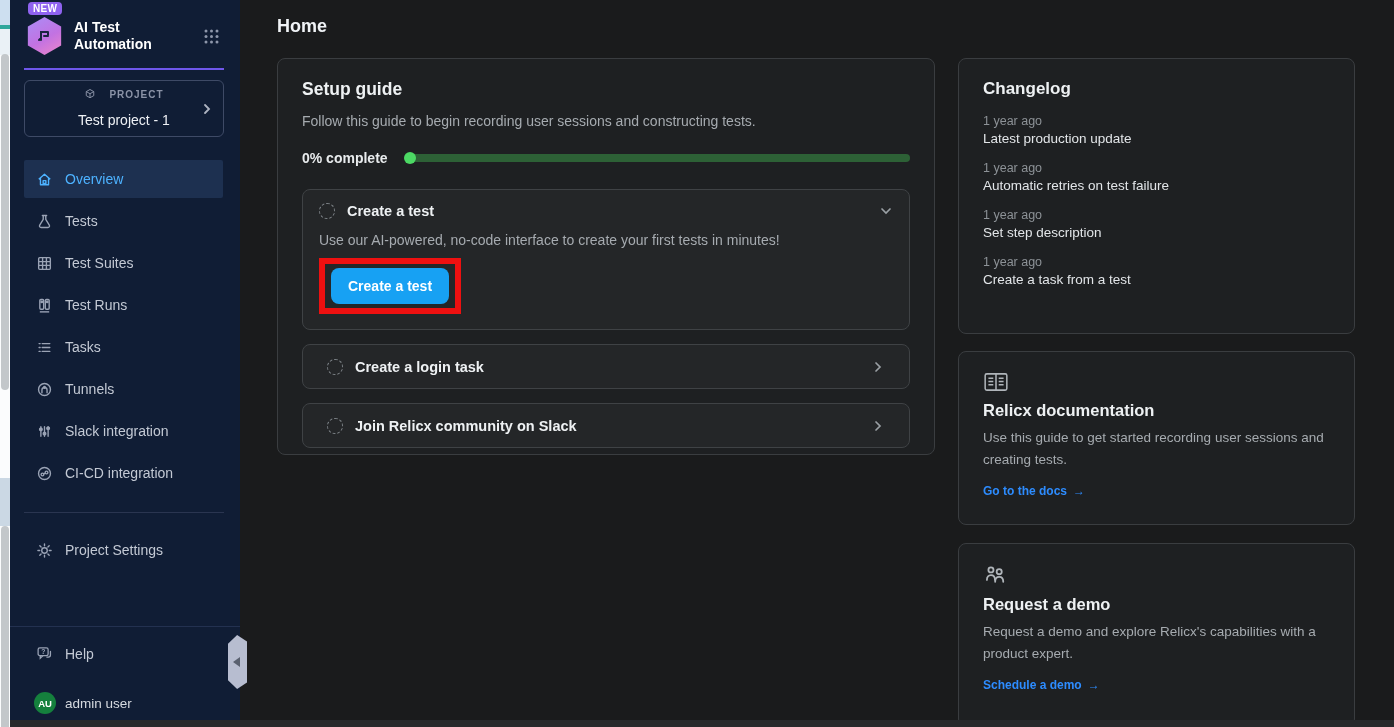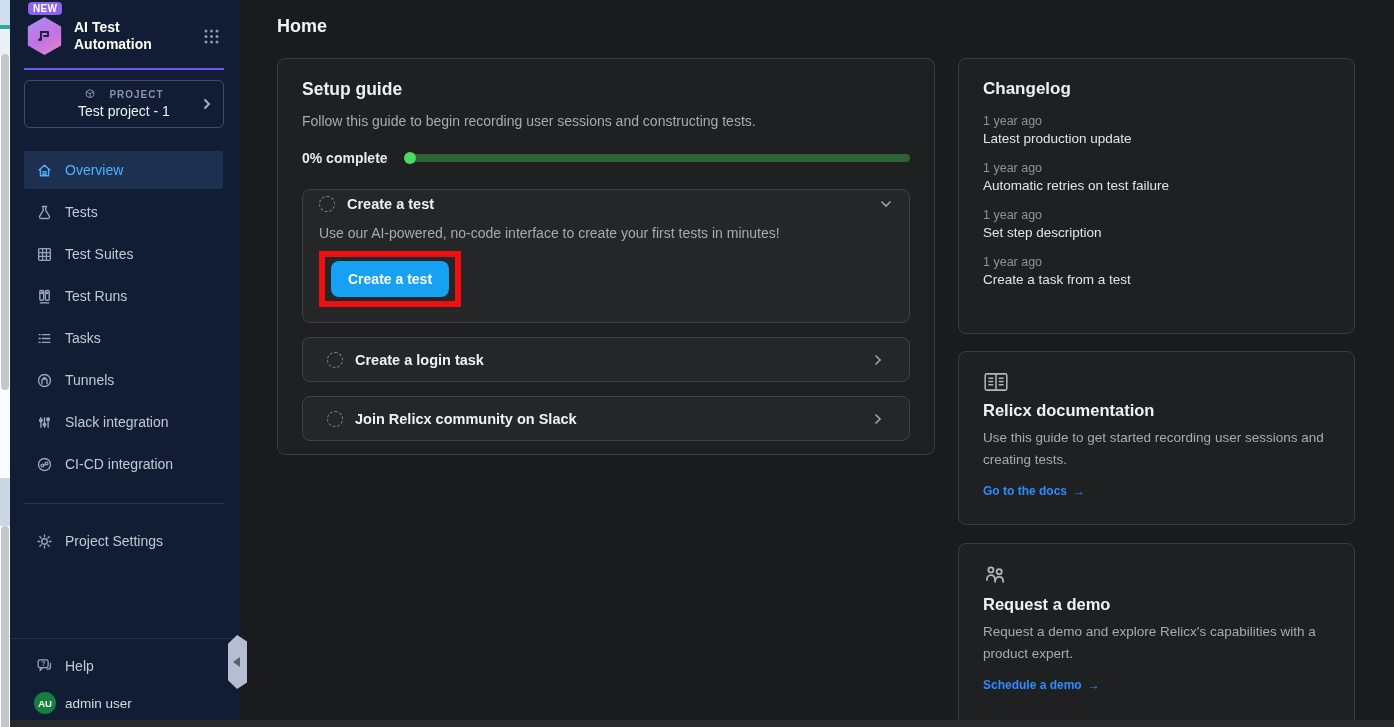--- a/index.html
+++ b/index.html
@@ -29,33 +29,33 @@
   .logo-hex { width:37px; height:38px; flex:0 0 auto;
     clip-path:polygon(50% 0,95% 25%,95% 75%,50% 100%,5% 75%,5% 25%);
     background:linear-gradient(150deg,#ab8cf5 5%,#c272e2 55%,#ef87c9 100%);
     display:flex; align-items:center; justify-content:center; }
   .app-title { font-size:14px; font-weight:bold; color:#ffffff; line-height:1.25; }
   .apps-grid { margin-left:auto; margin-right:6px; }
   .purple-line { height:2px; background:#6f57ea; margin:13px 16px 0 14px; }
   .project-box { position:relative; margin:10px 16px 0 14px; border:1px solid #3e4a66; border-radius:6px;
     padding:7px 10px 8px; text-align:center; cursor:pointer; }
   .project-label { display:flex; align-items:center; justify-content:center; gap:13px;
-    font-size:10px; letter-spacing:1px; color:#8b93a7; font-weight:bold; margin-bottom:3px; }
+    font-size:10px; letter-spacing:1px; color:#8b93a7; font-weight:bold; margin-bottom:12px; }
   .project-name { font-size:14px; color:#eef1f5; }
   .project-box .chev-r { position:absolute; right:10px; top:50%; transform:translateY(-50%); }
 
   .nav { margin-top:23px; }
   .nav-item { display:flex; align-items:center; gap:12px; height:38px; margin:0 17px 4px 14px;
     padding:0 0 0 12px; border-radius:2px; font-size:14px; color:#c3c9d4; cursor:pointer; }
   .nav-item svg { flex:0 0 auto; }
   .nav-item.active { background:#1d3050; color:#4db2ff; }
   .nav-divider { height:1px; background:#2a3550; margin:20px 16px 0 14px; }
   .nav-item.solo { margin-top:18px; }
 
-  .side-footer { position:absolute; left:0; right:0; bottom:7px; height:82px; border-top:1px solid #233150; }
+  .side-footer { position:absolute; left:0; right:0; bottom:7px; height:94px; border-top:1px solid #233150; }
   .footer-item { display:flex; align-items:center; gap:12px; font-size:14px; color:#c3c9d4;
     padding-left:26px; margin-top:18px; cursor:pointer; }
   .user-row { position:absolute; left:24px; bottom:6px; display:flex; align-items:center; gap:9px; cursor:pointer; }
   .avatar { width:22px; height:22px; border-radius:50%; background:#15803d; color:#fff;
     font-size:9.5px; font-weight:bold; display:flex; align-items:center; justify-content:center; }
   .user-name { font-size:13.5px; color:#d6dae0; }
 
   .collapse-handle { position:absolute; right:-7px; top:635px; width:19px; height:54px; background:#b7bdd0;
     clip-path:polygon(0 16%,48% 0,100% 12%,100% 88%,48% 100%,0 84%);
     display:flex; align-items:center; justify-content:center; cursor:pointer; z-index:5; }
@@ -69,21 +69,21 @@
   .setup-card { left:277px; top:58px; width:658px; height:397px; padding:20px 24px; }
   .setup-card h2 { font-size:17.5px; font-weight:bold; color:#eef1f3; margin-bottom:13px; }
   .setup-desc { font-size:14px; color:#a6abb0; margin-bottom:21px; }
   .progress-row { display:flex; align-items:center; gap:17px; margin-bottom:23px; }
   .progress-label { font-size:14px; font-weight:bold; color:#e8ebed; white-space:nowrap; }
   .progress-track { flex:1; height:8px; border-radius:4px; background:#2d6136; position:relative; }
   .progress-dot { position:absolute; left:-1px; top:-2px; width:12px; height:12px; border-radius:50%; background:#4cd964; }
 
   .step { background:#242628; border:1px solid #3f4245; border-radius:8px; margin-bottom:14px; }
   .step-head { display:flex; align-items:center; gap:12px; }
-  .step.expanded { padding:6px 16px 15px; }
+  .step.expanded { padding:13px 16px 15px; }
   .step.collapsed { height:45px; padding:0 24px; display:flex; align-items:center; }
   .step.collapsed .step-head { flex:1; }
   .dashed-circle { width:16px; height:16px; border:1.6px dashed #80868b; border-radius:50%; flex:0 0 auto; }
   .step-title { font-size:14.5px; font-weight:bold; color:#eef1f3; }
   .step-head .chev { margin-left:auto; }
   .step-desc { font-size:14px; color:#a6abb0; margin-top:13px; }
   .red-annotation { display:inline-block; margin-top:10px; border:6px solid #ee1010; padding:4px 6px; }
   .btn-primary { background:#17a1f3; color:#fff; border:none; border-radius:8px;
     font-family:"Liberation Sans",sans-serif; font-size:14px; font-weight:bold; padding:10px 17px; cursor:pointer; }
 

